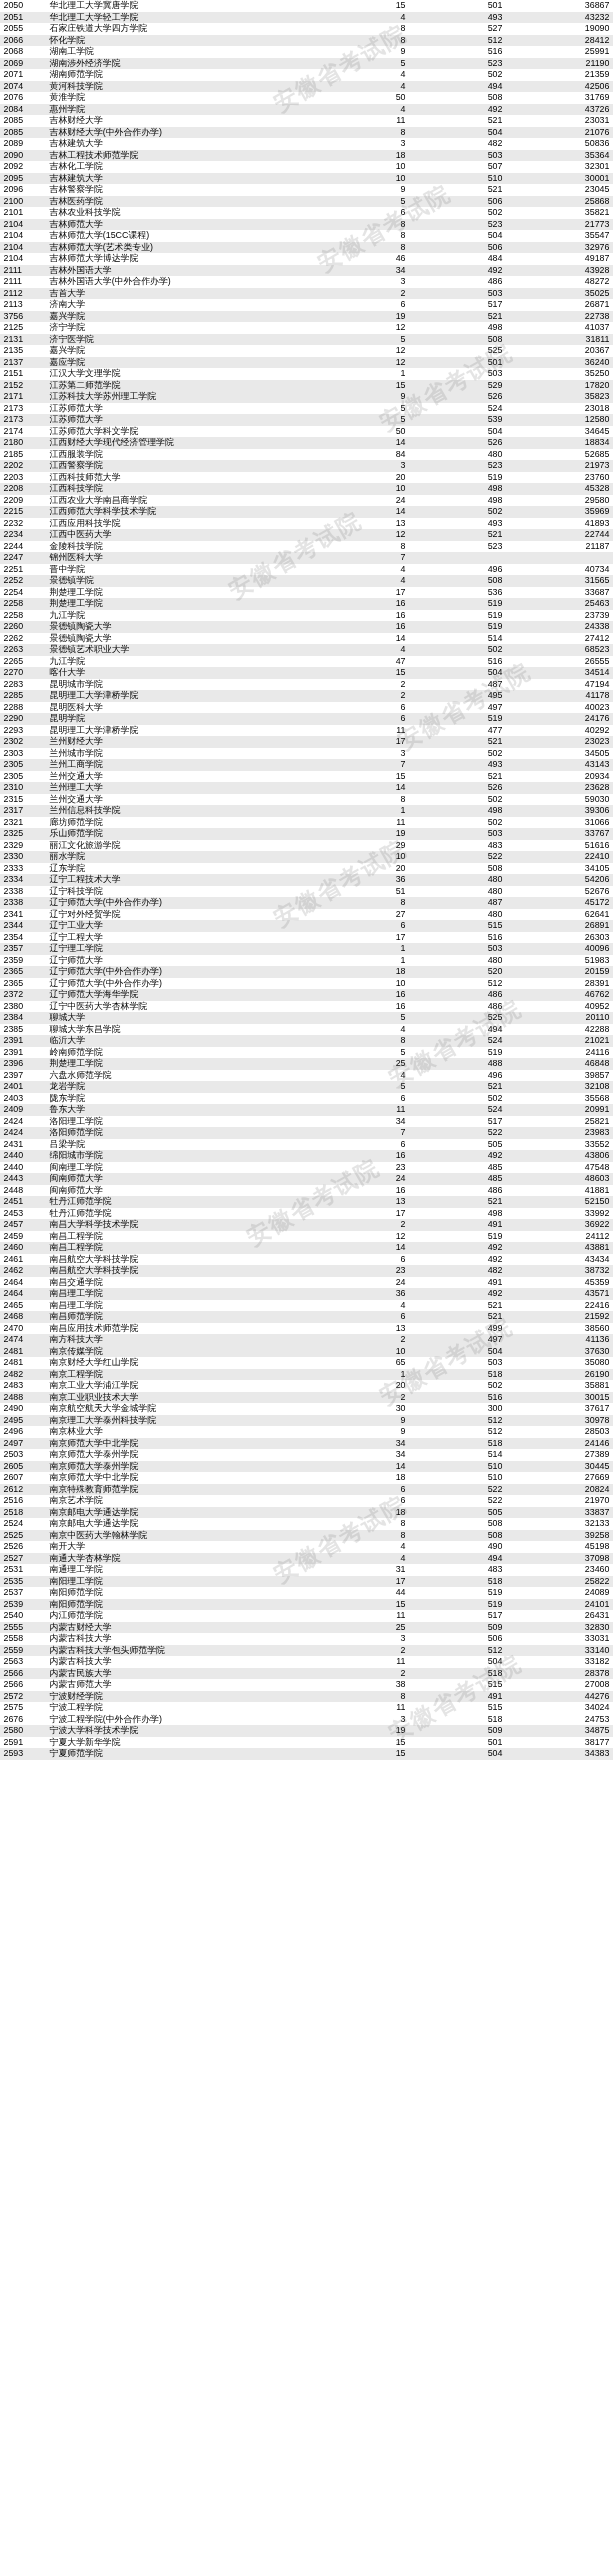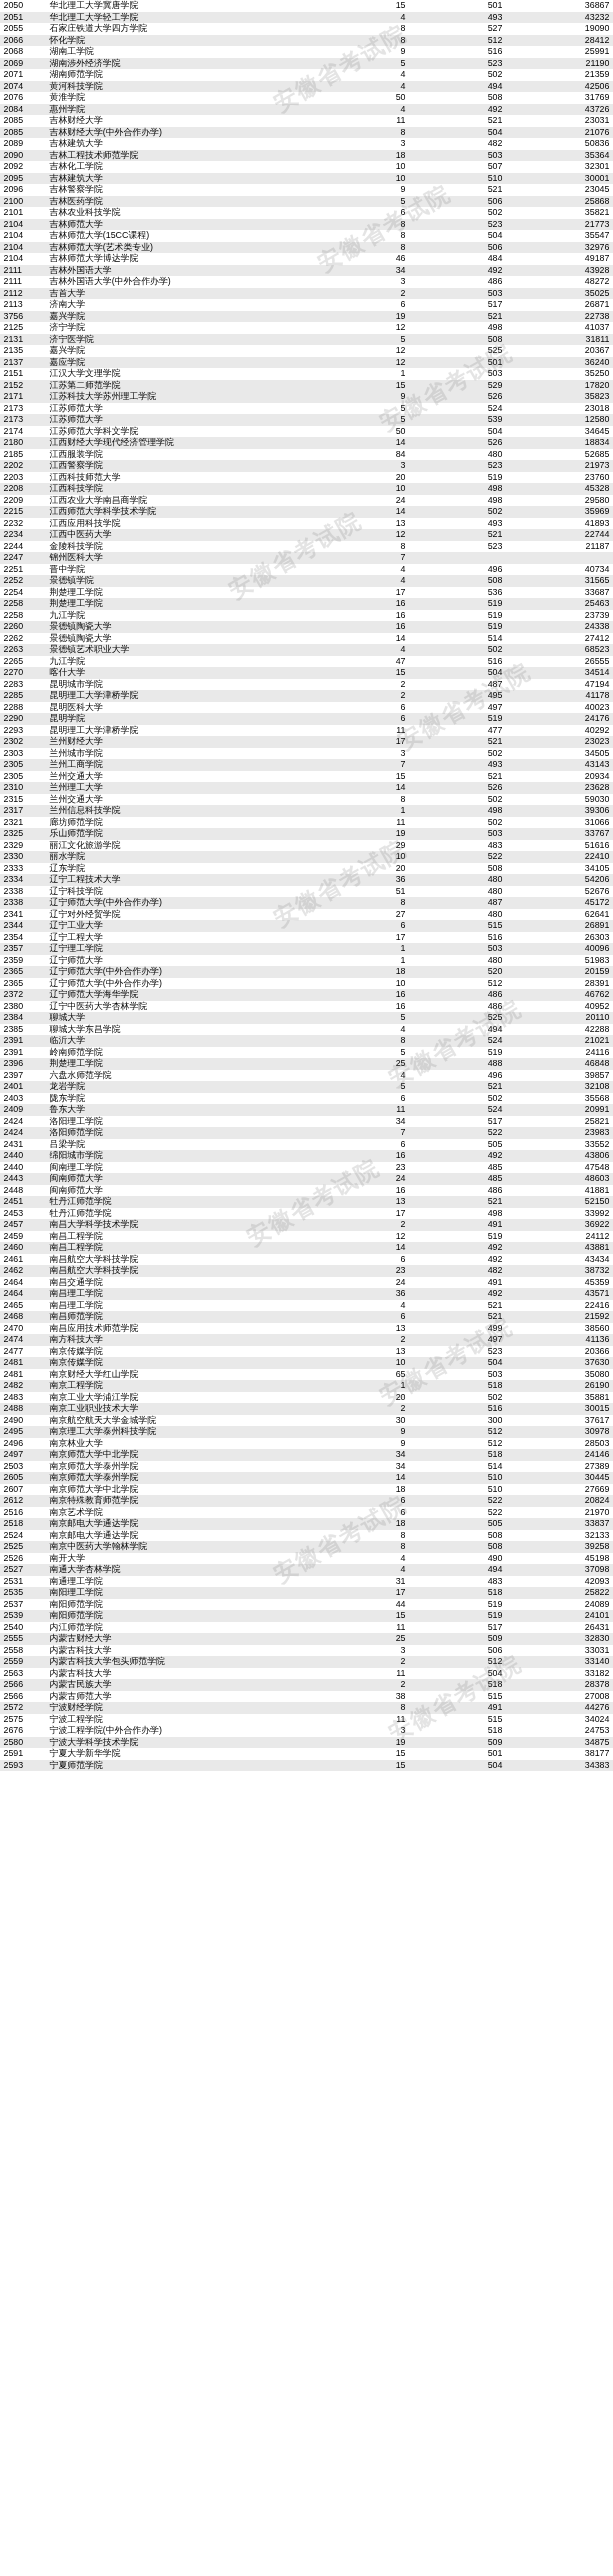--- a/index.html
+++ b/index.html
@@ -884,27 +884,20 @@
           <td class="num">499</td>
           <td class="num">38560</td>
         </tr>
         <tr class="alt">
           <td class="code">2474</td>
           <td class="name">南方科技大学</td>
           <td class="num">2</td>
           <td class="num">497</td>
           <td class="num">41136</td>
         </tr>
-        <tr>
-          <td class="code">2477</td>
-          <td class="name">南京传媒学院</td>
-          <td class="num">13</td>
-          <td class="num">523</td>
-          <td class="num">20366</td>
-        </tr>
         <tr class="alt">
           <td class="code">2481</td>
           <td class="name">南京传媒学院</td>
           <td class="num">10</td>
           <td class="num">504</td>
           <td class="num">37630</td>
         </tr>
         <tr>
           <td class="code">2481</td>
           <td class="name">南京财经大学红山学院</td>
@@ -1029,21 +1022,21 @@
           <td class="name">南通大学杏林学院</td>
           <td class="num">4</td>
           <td class="num">494</td>
           <td class="num">37098</td>
         </tr>
         <tr>
           <td class="code">2531</td>
           <td class="name">南通理工学院</td>
           <td class="num">31</td>
           <td class="num">483</td>
-          <td class="num">42093</td>
+          <td class="num">23460</td>
         </tr>
         <tr class="alt">
           <td class="code">2535</td>
           <td class="name">南阳理工学院</td>
           <td class="num">17</td>
           <td class="num">518</td>
           <td class="num">25822</td>
         </tr>
         <tr>
           <td class="code">2537</td>

